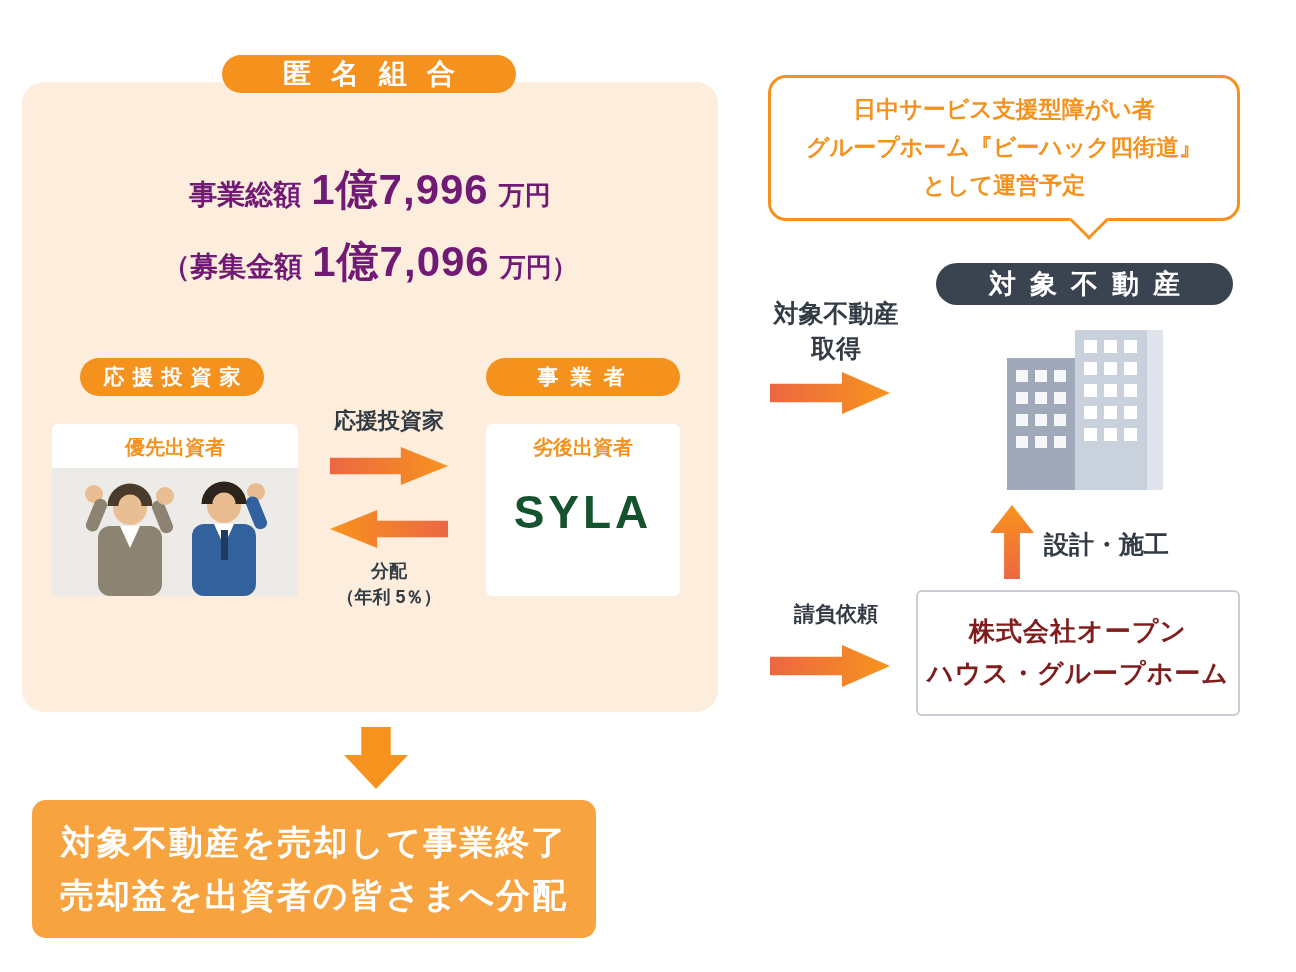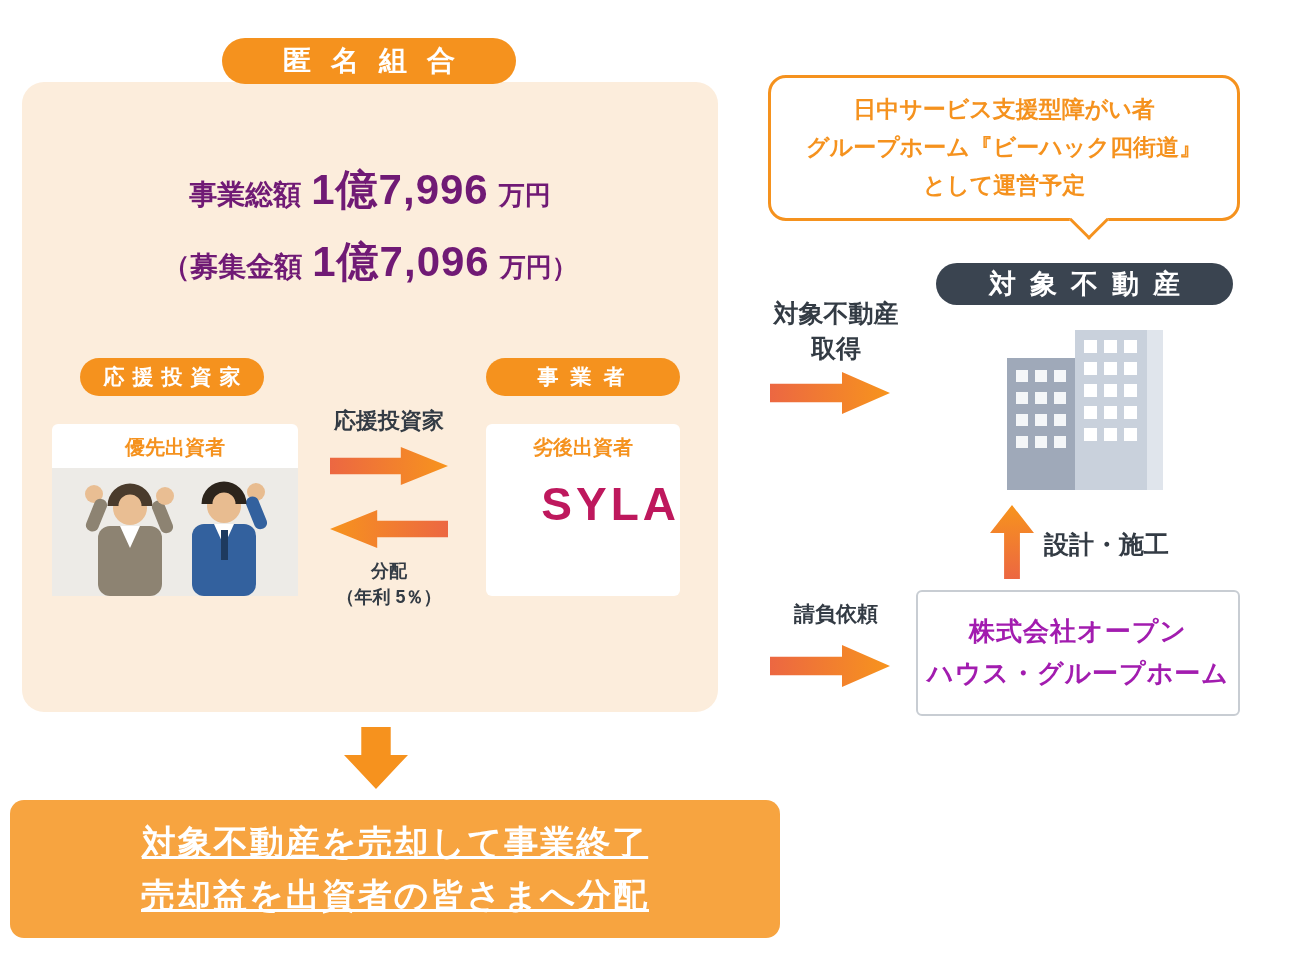--- a/index.html
+++ b/index.html
@@ -5,21 +5,21 @@
   * { margin:0; padding:0; box-sizing:border-box; }
   body { background:#fff; font-family:"Liberation Sans","DejaVu Sans",sans-serif; }
   .canvas { position:relative; width:1296px; height:972px; background:#ffffff; overflow:hidden; }
 
   
   .panel { position:absolute; left:22px; top:82px; width:696px; height:630px;
            background:#FCEDDC; border-radius:22px; }
 
   .pill { position:absolute; display:flex; align-items:center; justify-content:center;
           background:#F5921E; color:#fff; font-weight:bold; }
-  .title-pill { left:222px; top:38px; width:294px; height:46px; border-radius:23px;
+  .title-pill { left:222px; top:55px; width:294px; height:38px; border-radius:23px;
                 font-size:28px; letter-spacing:20px; }
   .title-pill span { margin-right:-20px; }
 
   .amounts { position:absolute; left:22px; top:162px; width:696px; text-align:center;
              color:#701a75; font-weight:bold; }
   .amount-line { display:flex; justify-content:center; align-items:baseline; gap:10px; margin-bottom:16px; }
   .amt-label { font-size:28px; }
   .amt-big   { font-size:42px; letter-spacing:1px; }
   .amt-unit  { font-size:26px; }
 
@@ -27,22 +27,22 @@
   .investor-pill { left:80px;  top:358px; width:184px; letter-spacing:8px; }
   .operator-pill { left:486px; top:358px; width:194px; letter-spacing:12px; }
   .small-pill span { margin-right:-8px; }
 
   .card { position:absolute; background:#fff; border-radius:6px; top:424px; height:172px; }
   .investor-card { left:52px;  width:246px; }
   .operator-card { left:486px; width:194px; }
   .card-label { margin-top:10px; text-align:center; color:#F5921E; font-weight:bold; font-size:20px; }
   .photo { position:absolute; left:0; right:0; top:44px; bottom:0; }
   .photo svg { width:100%; height:100%; display:block; }
-  .syla-logo { margin-top:16px; text-align:right; font-size:46px; font-weight:bold;
-               color:#be185d; letter-spacing:4px; }
+  .syla-logo { margin-top:24px; text-align:center; font-size:46px; font-weight:bold;
+               color:#14532d; letter-spacing:4px; }
 
   
   .arrow-right { position:absolute; background:linear-gradient(90deg,#EC6742,#F7941D);
                  clip-path:polygon(0% 28%,60% 28%,60% 0%,100% 50%,60% 100%,60% 72%,0% 72%); }
   .arrow-left  { position:absolute; background:linear-gradient(90deg,#F7941D,#EC6742);
                  clip-path:polygon(100% 28%,40% 28%,40% 0%,0% 50%,40% 100%,40% 72%,100% 72%); }
   .arrow-down  { position:absolute; background:#F6921E;
                  clip-path:polygon(27% 0,73% 0,73% 45%,100% 45%,50% 100%,0 45%,27% 45%); }
   .arrow-up    { position:absolute; background:linear-gradient(180deg,#F7941D,#EC6742);
                  clip-path:polygon(50% 0,100% 38%,68% 38%,68% 100%,32% 100%,32% 38%,0 38%); }
@@ -50,24 +50,24 @@
   .invest-arrow { left:330px; top:447px; width:118px; height:38px; }
   .invest-label { position:absolute; left:320px; top:406px; width:138px; text-align:center;
                   font-size:22px; font-weight:bold; color:#333B44; }
   .dist-arrow   { left:330px; top:510px; width:118px; height:38px; }
   .dist-label   { position:absolute; left:294px; top:558px; width:190px; text-align:center;
                   font-size:18px; font-weight:bold; color:#333B44; line-height:1.45; }
 
   .flow-down-arrow { left:344px; top:727px; width:64px; height:62px; }
 
   
-  .result-box { position:absolute; left:10px; top:800px; width:770px; height:138px;
+  .result-box { position:absolute; left:32px; top:800px; width:564px; height:138px;
                 background:#F7A440; border-radius:14px; color:#fff; font-weight:bold;
                 font-size:34px; letter-spacing:2px; display:flex; flex-direction:column;
-                align-items:center; justify-content:center; line-height:1.55; text-align:center;text-decoration:underline; }
+                align-items:center; justify-content:center; line-height:1.55; text-align:center; }
 
   
   .bubble { position:absolute; left:768px; top:75px; width:472px; height:146px;
             background:#fff; border:3px solid #F5921E; border-radius:18px;
             display:flex; flex-direction:column; align-items:center; justify-content:center;
             color:#F5921E; font-weight:bold; font-size:23px; line-height:1.65; text-align:center; }
   .bubble-pointer { position:absolute; left:304px; bottom:-16px; width:28px; height:28px;
             background:#fff; border-right:3px solid #F5921E; border-bottom:3px solid #F5921E;
             transform:rotate(45deg); }
 
@@ -82,21 +82,21 @@
   .buildings { position:absolute; left:1005px; top:328px; width:165px; height:165px; }
   .buildings svg { width:100%; height:100%; display:block; }
 
   .design-arrow { left:990px; top:505px; width:44px; height:74px; }
   .design-label { position:absolute; left:1044px; top:528px; font-size:25px; font-weight:bold;
                   color:#333B44; }
 
   .architect-box { position:absolute; left:916px; top:590px; width:324px; height:126px;
                    background:#fff; border:2px solid #C8CDD3; border-radius:6px;
                    display:flex; flex-direction:column; align-items:center; justify-content:center;
-                   font-size:26px; font-weight:bold; color:#a21caf; line-height:1.6;
+                   font-size:26px; font-weight:bold; color:#7f1d1d; line-height:1.6;
                    letter-spacing:1px; text-align:center; }
   .contract-label { position:absolute; left:758px; top:600px; width:156px; text-align:center;
                     font-size:21px; font-weight:bold; color:#333B44; }
   .contract-arrow { left:770px; top:645px; width:120px; height:42px; }
 </style>
 </head>
 <body>
 
 <div class="canvas">
 

